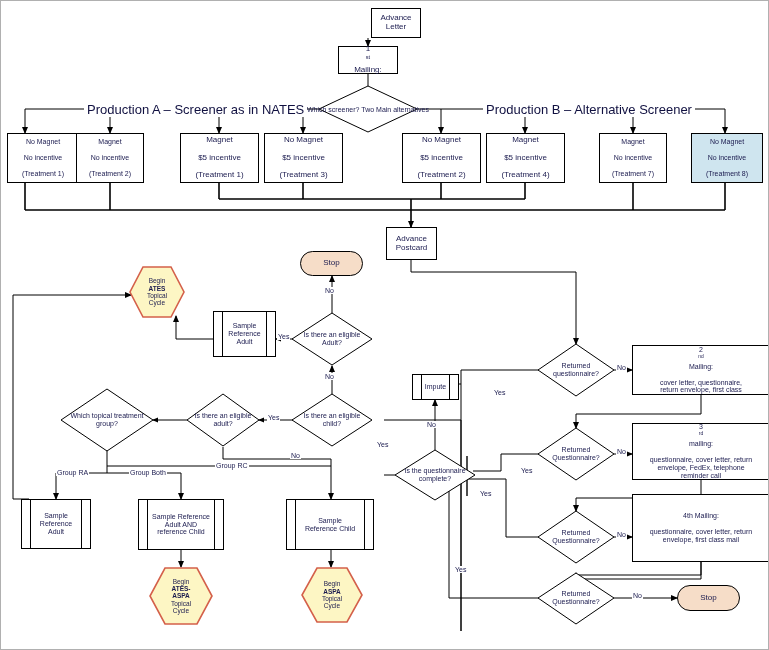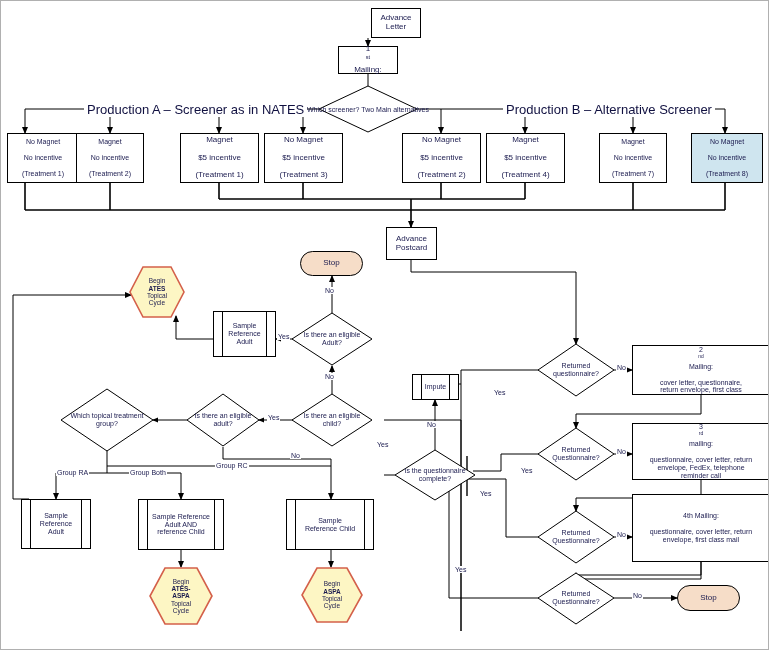--- a/index.html
+++ b/index.html
@@ -187,21 +187,21 @@
   <div class="node proc f8" style="left:337px;top:45px;width:60px;height:28px;">
     <span><span class="f8">1</span><sup>st</sup><span> Mailing:</span></span>
   </div>
 
   <div class="dialbl f7" style="left:300px;top:96px;width:134px;height:26px;">
     <span>Which screener?
 Two Main alternatives</span>
   </div>
 
   <div class="blabel f9" style="left:83px;top:101px;">Production A – Screener as in NATES</div>
-  <div class="blabel f9" style="left:502px;top:101px;">Production B – Alternative Screener</div>
+  <div class="blabel f9" style="left:482px;top:101px;">Production B – Alternative Screener</div>
 
   <div class="node proc f7" style="left:6px;top:132px;width:72px;height:50px;">
     <span><span>No  Magnet</span><br><span>No incentive</span><br><span>(Treatment 1)</span></span>
   </div>
   <div class="node proc f7" style="left:75px;top:132px;width:68px;height:50px;">
     <span><span>Magnet</span><br><span>No incentive</span><br><span>(Treatment 2)</span></span>
   </div>
   <div class="node proc f8" style="left:179px;top:132px;width:79px;height:50px;">
     <span><span>Magnet</span><br><span>$5 incentive</span><br><span>(Treatment 1)</span></span>
   </div>

